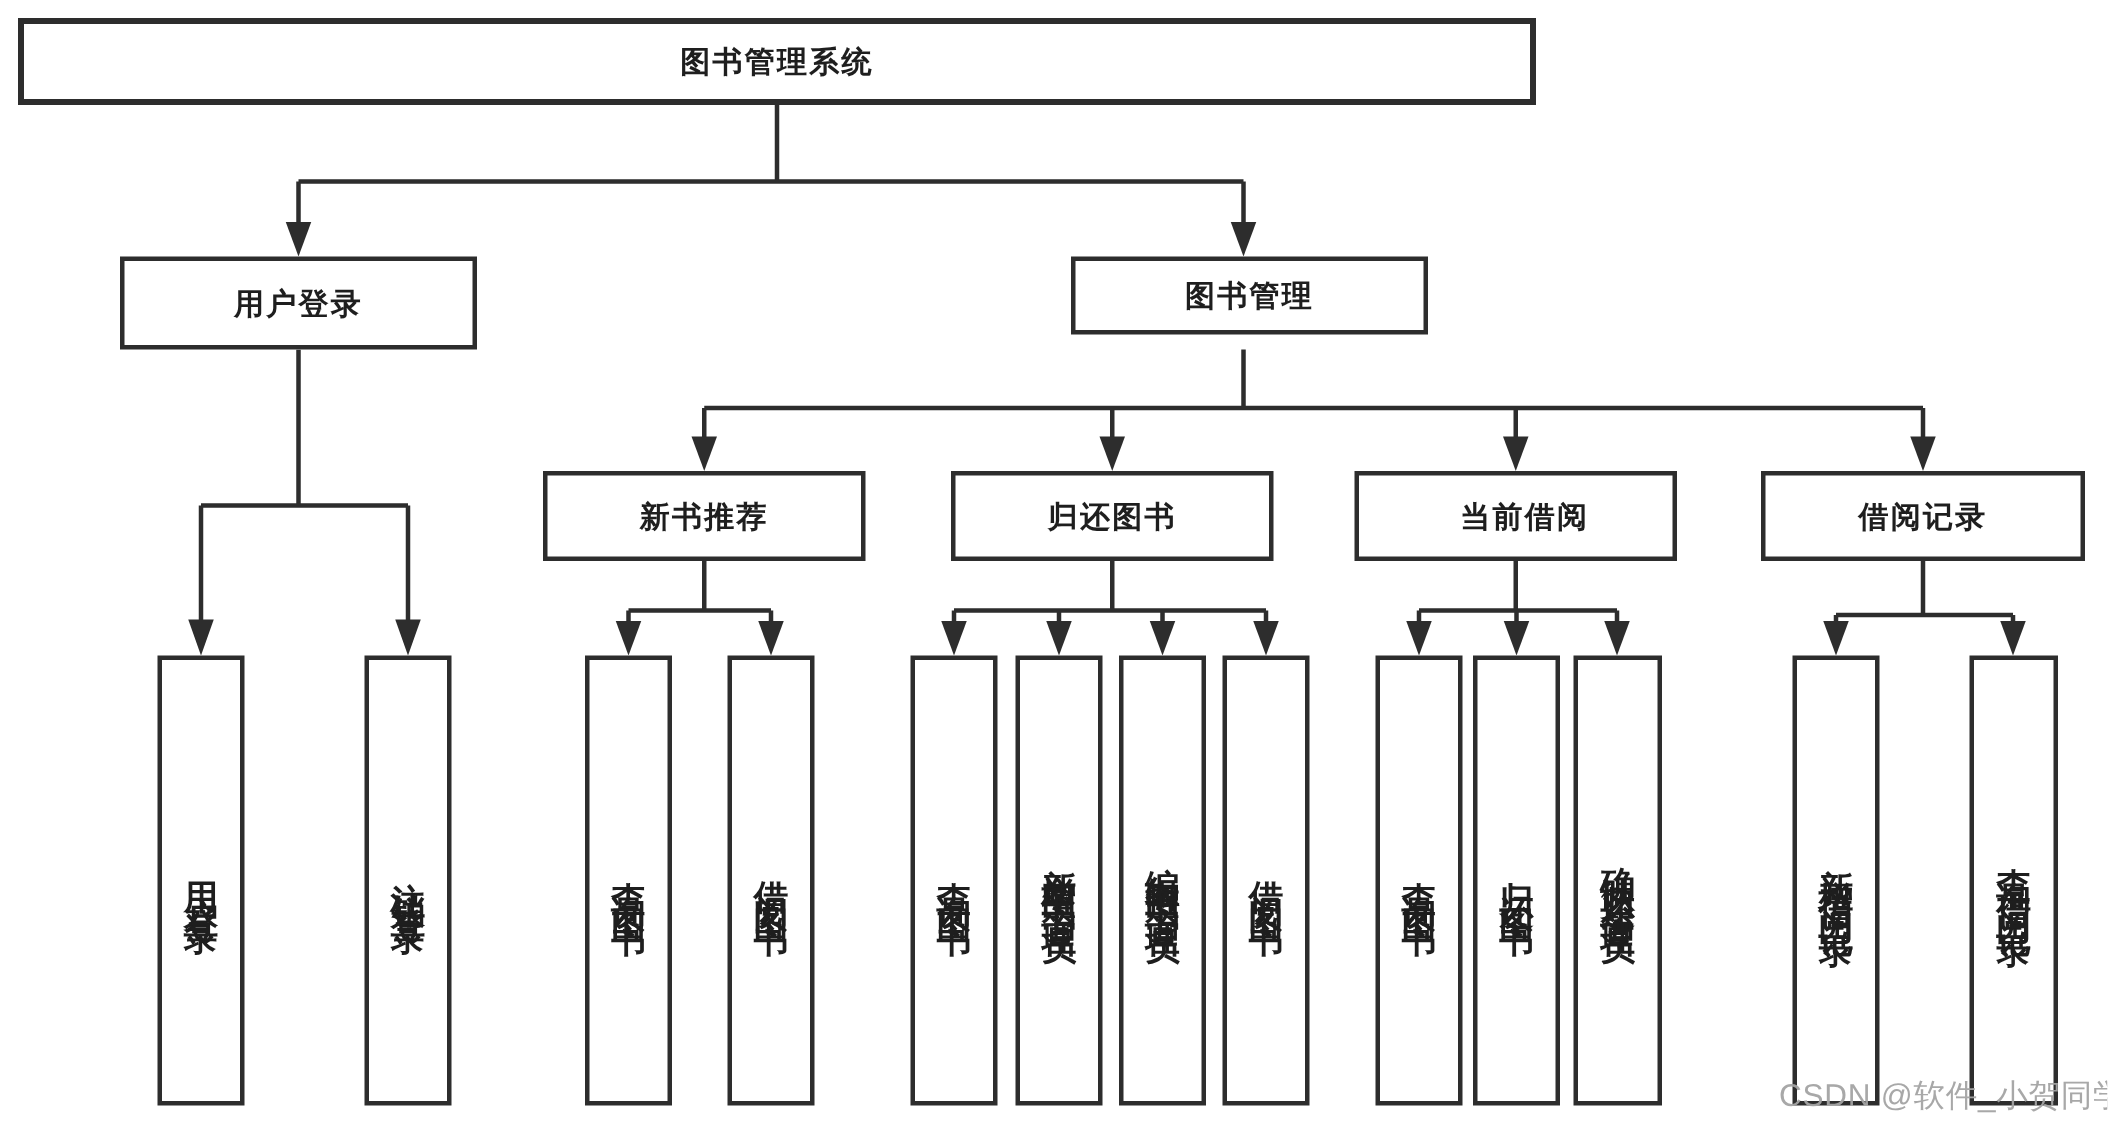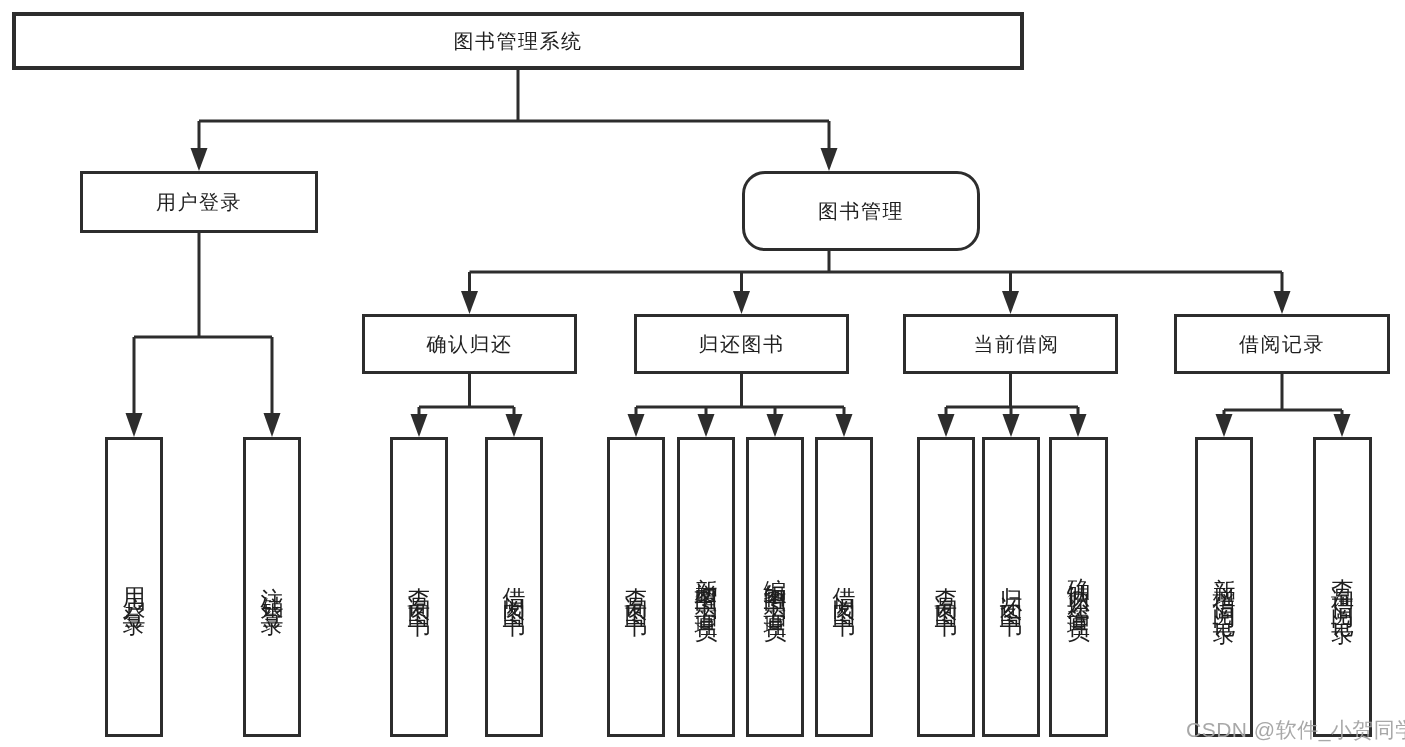--- a/index.html
+++ b/index.html
@@ -23,21 +23,21 @@
   }
   .node {
     position: absolute;
     box-sizing: border-box;
     border: 3px solid #2d2d2d;
     background: #ffffff;
     display: flex;
     align-items: center;
     justify-content: center;
     color: #1e1e1e;
-    font-weight: 400;
+    font-weight: 700;
   }
   .h-node {
     font-size: 20px;
     letter-spacing: 1.5px;
   }
   .root-node {
     border-width: 4px;
   }
   .v-node span {
     writing-mode: vertical-rl;
@@ -106,26 +106,26 @@
     </g>
   </svg>
 
   <div class="node h-node root-node" style="left:12px; top:12px; width:1012px; height:58px;">
     <span>图书管理系统</span>
   </div>
 
   <div class="node h-node" style="left:80px; top:171px; width:238px; height:62px;">
     <span>用户登录</span>
   </div>
-  <div class="node h-node" style="left:742px; top:171px; width:238px; height:80px;border-radius:23px;">
+  <div class="node h-node" style="left:714px; top:171px; width:238px; height:52px;">
     <span>图书管理</span>
   </div>
 
   <div class="node h-node" style="left:362px; top:314px; width:215px; height:60px;">
-    <span>确认归还</span>
+    <span>新书推荐</span>
   </div>
   <div class="node h-node" style="left:634px; top:314px; width:215px; height:60px;">
     <span>归还图书</span>
   </div>
   <div class="node h-node" style="left:903px; top:314px; width:215px; height:60px;padding-left:12px;">
     <span>当前借阅</span>
   </div>
   <div class="node h-node" style="left:1174px; top:314px; width:216px; height:60px;">
     <span>借阅记录</span>
   </div>

